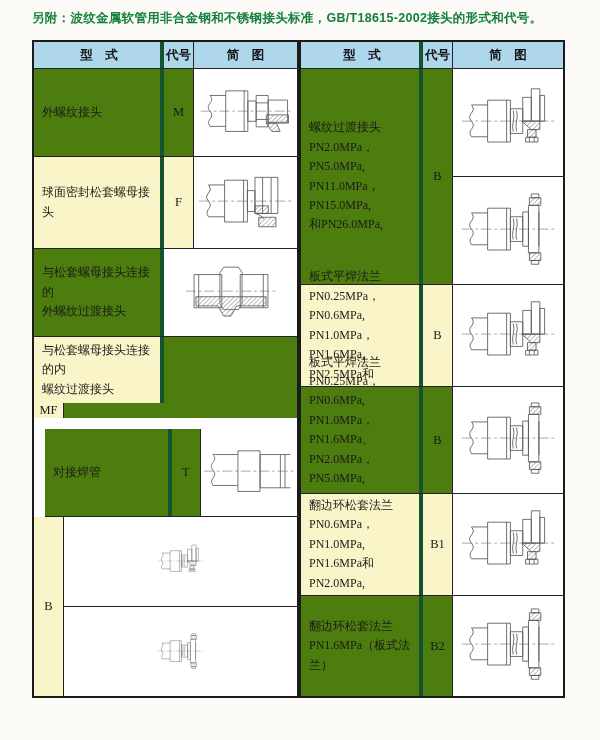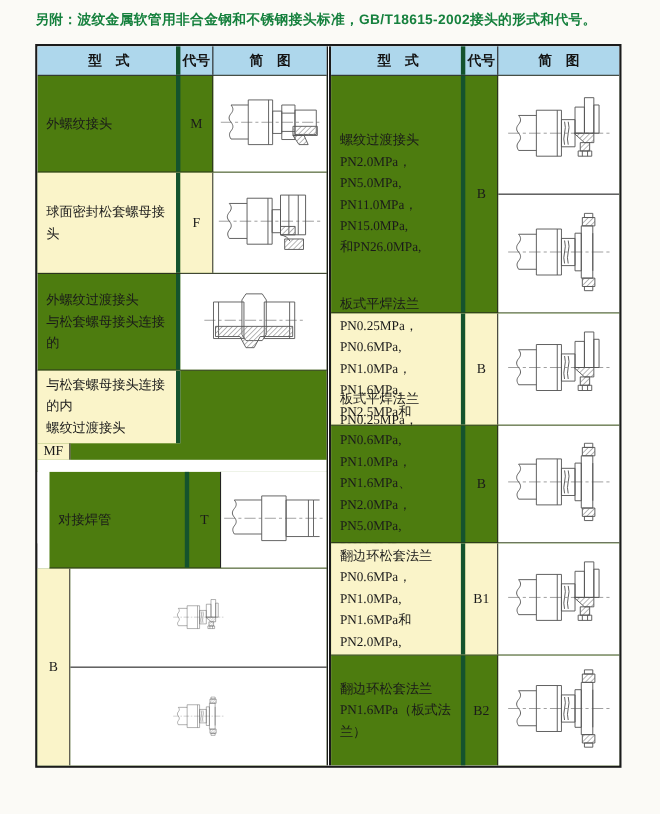--- a/index.html
+++ b/index.html
@@ -121,22 +121,22 @@
                 <rect x="62" y="43" width="14" height="8" fill="url(#h2)"></rect>
                 <rect x="66" y="55" width="18" height="10" fill="url(#h2)"></rect>
                 <line x1="3" y1="38" x2="100" y2="38" stroke-width="0.55" stroke-dasharray="11 3 3 3"></line>
               </g>
             </svg>
           </div>
         </div>
       </div>
       <div class="row" style="height: 88px;">
         <div class="cell c-name">
+          <span class="tline">与松套螺母接头连接的</span>
           <span class="tline">外螺纹过渡接头</span>
-          <span class="tline">与松套螺母接头连接的</span>
         </div>
         <div class="cell c-diag">
           <div class="diag-sub">
             <svg width="96" height="74" viewBox="0 0 104 80">
               <defs>
                 <pattern id="h3" width="3.5" height="3.5" patternUnits="userSpaceOnUse" patternTransform="rotate(45)">
                   <line x1="0" y1="0" x2="0" y2="3.5" stroke="#8b8b8b" stroke-width="1.2"></line>
                 </pattern>
               </defs>
               <g fill="none" stroke="#585858" stroke-width="0.9" stroke-linejoin="round">

